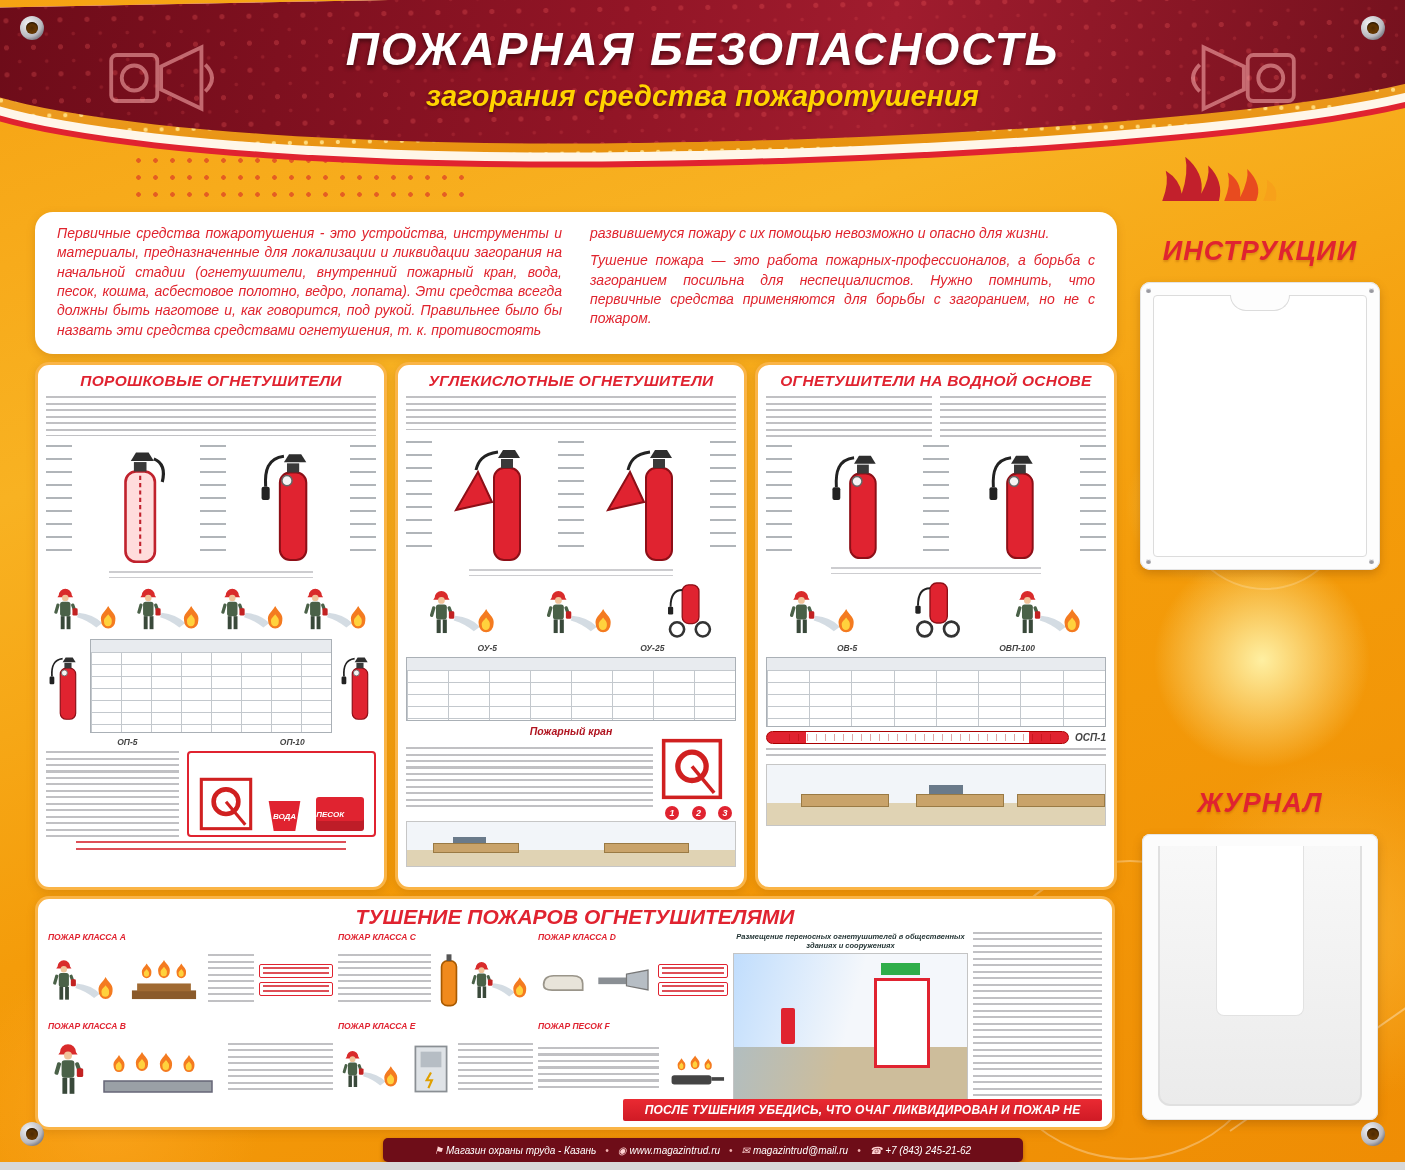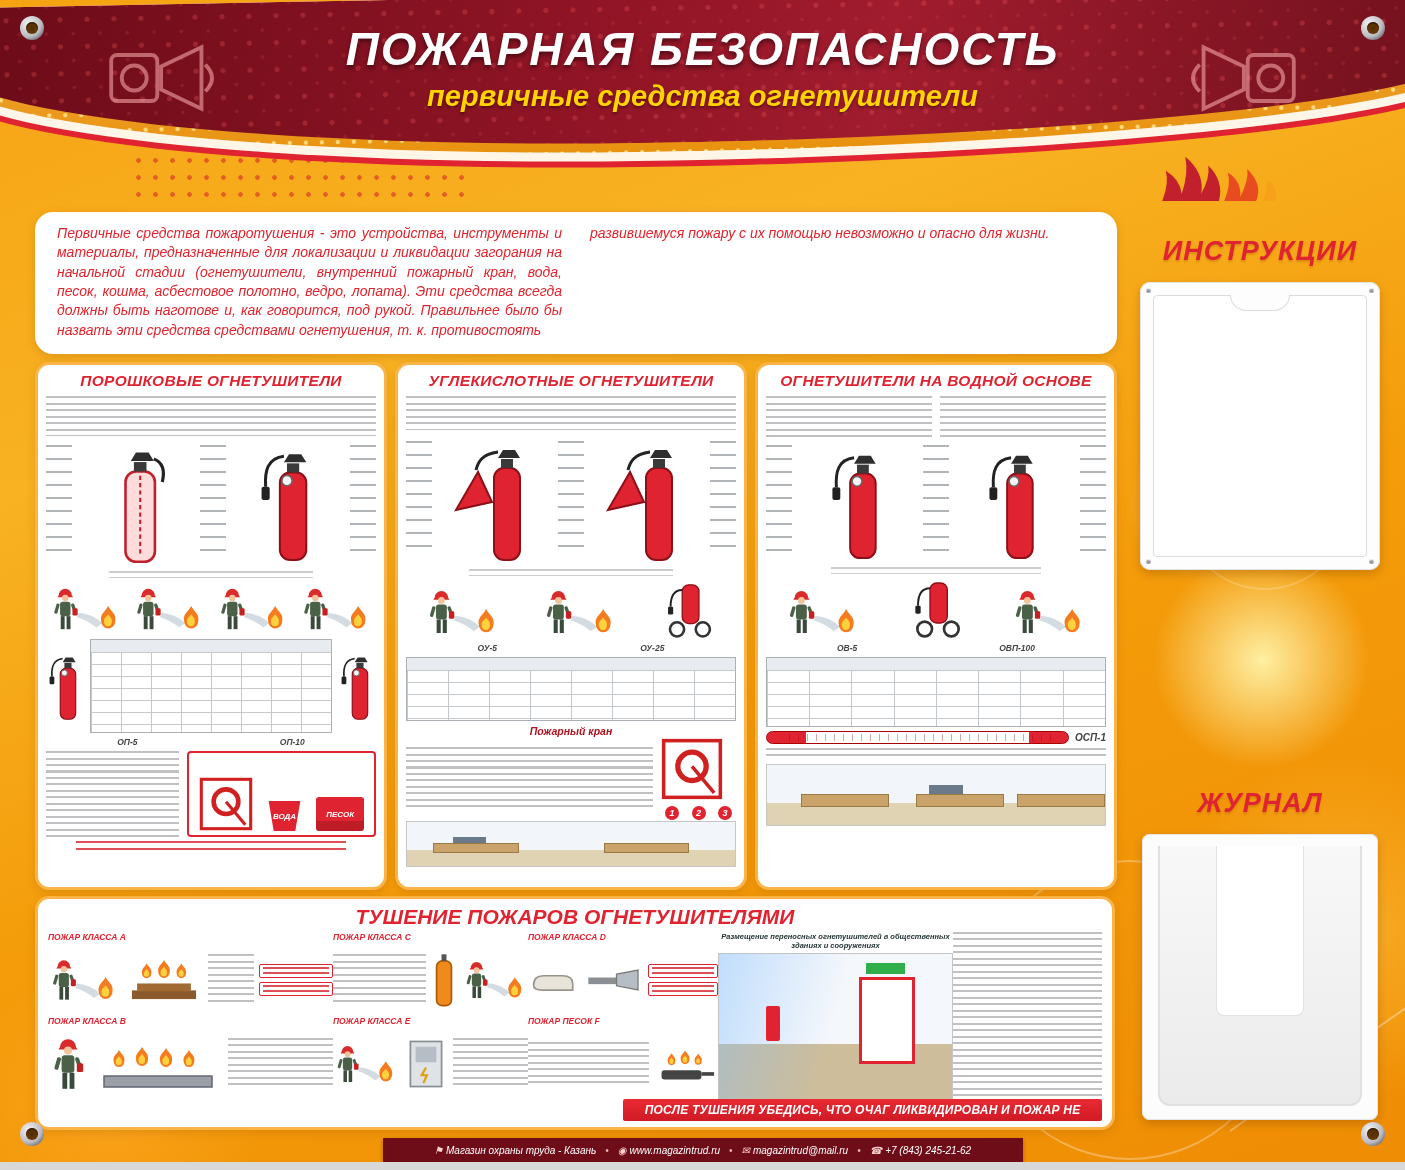--- a/index.html
+++ b/index.html
@@ -54,21 +54,21 @@
 .tiles{display:flex;justify-content:space-around;align-items:flex-end;gap:4px}
 .mtable{border:1px solid #aab0b6;background:
   linear-gradient(#e8ebef 0 12px, transparent 12px),
   repeating-linear-gradient(to right,#c3c8cd 0 1px, transparent 1px 12.5%),
   repeating-linear-gradient(to bottom,#c3c8cd 0 1px, transparent 1px 12px)}
 .models{display:flex;justify-content:space-around;font-size:8.5px;font-weight:700;color:#444}
 .trow{display:flex;gap:6px;align-items:center}
 .brow{display:flex;gap:8px;align-items:stretch}
 .shield{flex:1;border:2px solid #e02330;border-radius:4px;padding:4px 6px;display:flex;align-items:flex-end;justify-content:space-around;gap:6px}
 .bucket{width:36px;height:30px;background:#e02330;clip-path:polygon(6% 0,94% 0,80% 100%,20% 100%);color:#fff;font-size:8px;font-weight:800;display:flex;align-items:center;justify-content:center}
-.crate{width:48px;height:34px;background:#e02330;border-radius:3px;box-shadow:inset 0 -10px 0 rgba(0,0,0,.15);color:#fff;font-size:8px;font-weight:800;display:flex;align-items:center;justify-content:center}
+.crate{width:48px;height:34px;background:#e02330;border-radius:3px;box-shadow:inset 0 -10px 0 rgba(0,0,0,.15);color:#fff;font-size:8px;font-weight:800;display:flex;align-items:center;}
 .subhead{font-size:10.5px;font-weight:800;color:#b01420;text-align:center}
 .krow{display:flex;gap:8px;align-items:center}
 .steps{text-align:center;margin-top:2px}
 .steps b{display:inline-block;width:14px;height:14px;border-radius:50%;background:#e02330;color:#fff;font-size:9px;line-height:14px;text-align:center;margin:0 4px}
 .scene{position:relative;background:linear-gradient(#f2f5f9 64%,#e0d3b4 64%);border:1px solid #c6c6c6;overflow:hidden}
 .scene .desk{position:absolute;bottom:30%;width:26%;height:22%;background:#c9a36a;border:1px solid #9a7a44}
 .scene .mon{position:absolute;bottom:52%;width:10%;height:14%;background:#6a7a8a}
 .osp{display:flex;align-items:center;gap:6px}
 .tube{flex:1;height:13px;border:1px solid #a00;border-radius:7px;background:
   repeating-linear-gradient(to right, transparent 0 8px, rgba(160,0,0,.35) 8px 9px) content-box,
@@ -80,37 +80,37 @@
 .pocket{position:absolute;background:#fdfdfd;border-radius:10px;box-shadow:0 4px 10px rgba(120,60,0,.3), inset 0 0 0 1px #e4e4e4}
 .pocket .sheet{position:absolute;inset:13px;background:#fff;border:1px solid #dcdcdc;border-radius:4px}
 .pocket .sheet::before{content:"";position:absolute;top:-1px;left:50%;transform:translateX(-50%);width:58px;height:15px;background:#fdfdfd;border:1px solid #dcdcdc;border-top:none;border-radius:0 0 30px 30px}
 .screw{position:absolute;width:5px;height:5px;border-radius:50%;background:#9a9aa0;box-shadow:inset 0 1px 1px #fff}
 .jpocket{position:absolute;background:#fcfcfc;border-radius:8px;box-shadow:0 4px 10px rgba(120,60,0,.3), inset 0 0 0 1px #e6e6e6}
 .jpocket .u{position:absolute;left:16px;right:16px;top:12px;bottom:14px;border:2px solid #e0e0e0;border-top:none;border-radius:0 0 12px 12px;background:linear-gradient(#f8f8f8,#ebebeb)}
 .jpocket .u::before{content:"";position:absolute;left:28%;right:28%;top:0;bottom:34%;background:#fff;border:1px solid #e2e2e2;border-top:none;border-radius:0 0 8px 8px}
 
 .bottom{position:absolute;top:896px;left:35px;width:1080px;height:234px;background:#fff;border:3px solid rgba(250,176,60,.95);border-radius:14px;padding:5px 10px;box-shadow:0 3px 8px rgba(150,80,0,.22);overflow:hidden}
 .bottom h2{color:#e02330;font-weight:800;font-size:21px;text-align:center;margin:1px 0 3px}
-.bgrid{display:grid;grid-template-columns:285px 195px 190px 235px 1fr;grid-template-rows:84px 84px;}
+.bgrid{display:grid;grid-template-columns:285px 195px 190px 235px 1fr;grid-template-rows:84px 84px;gap:5px}
 .cls{display:flex;flex-direction:column;gap:2px;overflow:hidden}
 .clabel{font-size:8.5px;font-weight:800;color:#e02330}
 .cbody{flex:1;display:flex;gap:5px;align-items:center}
 .warn{height:14px;border:1px solid #e02330;border-radius:2px;padding:2px 3px;background:repeating-linear-gradient(to bottom,rgba(216,48,58,.85) 0 2px,transparent 2px 5px) content-box}
 .wcol{display:flex;flex-direction:column;gap:4px;width:74px}
 .bld{grid-column:4;grid-row:1/3;display:flex;flex-direction:column;gap:3px;overflow:hidden}
 .bcap{font-size:7.5px;font-weight:700;color:#233;text-align:center;line-height:1.2}
 .corridor{position:relative;flex:1;background:linear-gradient(#f4f7fb 62%,#cdbd9b 62%);border:1px solid #c4c4c4;overflow:hidden}
 .corridor .beam{position:absolute;left:0;top:0;width:65%;height:100%;background:linear-gradient(105deg,rgba(130,190,255,.45),rgba(130,190,255,0) 70%)}
 .corridor .door{position:absolute;right:16%;top:16%;width:24%;height:60%;background:#fff;border:3px solid #e02330}
 .corridor .exit{position:absolute;right:20%;top:6%;width:17%;height:8%;background:#2fae4a}
 .corridor .wext{position:absolute;left:20%;top:36%;width:6%;height:24%;background:#e02330;border-radius:2px}
 .sidecol{grid-column:5;grid-row:1/3}
 .bwarn{position:absolute;left:585px;right:10px;bottom:6px;height:22px;background:linear-gradient(#ea2a32,#cf1a25);color:#fff;font-weight:800;font-size:12px;text-align:center;line-height:22px;letter-spacing:.2px;border-radius:2px}
 
-.contacts{position:absolute;top:1138px;left:50%;transform:translateX(-50%);width:640px;height:24px;background:#6e0d18;border-radius:0;color:#fff;font-size:10px;display:flex;align-items:center;justify-content:center;gap:9px;box-shadow:0 2px 4px rgba(80,0,0,.4)}
+.contacts{position:absolute;top:1138px;left:50%;transform:translateX(-50%);width:640px;height:24px;background:#6e0d18;border-radius:5px;color:#fff;font-size:10px;display:flex;align-items:center;justify-content:center;gap:9px;box-shadow:0 2px 4px rgba(80,0,0,.4)}
 .contacts .sep{color:#f5b3b3}
 .contacts .gl{font-size:10px;margin-right:3px;color:#ffd2d2}
 .grommet{position:absolute;width:24px;height:24px;border-radius:50%;background:radial-gradient(circle at 35% 32%,#f4f4f6,#b9b9bf 58%,#84848c 74%)}
 .grommet::after{content:"";position:absolute;inset:6px;border-radius:50%;background:radial-gradient(#4d2a02,#7c4503);box-shadow:inset 0 1px 2px rgba(0,0,0,.8)}
 svg.icon{display:block}
 </style>
 </head>
 <body>
 
 <svg width="0" height="0" style="position:absolute">
@@ -234,31 +234,32 @@
     <div class="curve c-dark"></div>
   </div>
   <svg class="alarm left icon" viewBox="0 0 130 100">
       <use href="#sym-alarm"></use>
     </svg>
   <svg class="alarm right icon" viewBox="0 0 130 100">
       <use href="#sym-alarm"></use>
     </svg>
   <div class="hdr-text">
     <div class="h-title">ПОЖАРНАЯ БЕЗОПАСНОСТЬ</div>
-    <div class="h-sub">первичные средства огнетушители</div>
+    <div class="h-sub">загорания средства пожаротушения</div>
   </div>
 
   <svg class="flames icon" viewBox="0 0 160 70">
       <use href="#sym-flames"></use>
     </svg>
 
   <div class="intro">
     <p>Первичные средства пожаротушения - это устройства, инструменты и материалы, предназначенные для локализации и ликвидации загорания на начальной стадии (огнетушители, внутренний пожарный кран, вода, песок, кошма, асбестовое полотно, ведро, лопата). Эти средства всегда должны быть наготове и, как говорится, под рукой. Правильнее было бы назвать эти средства средствами огнетушения, т. к. противостоять</p>
     <div class="icol">
       <p>развившемуся пожару с их помощью невозможно и опасно для жизни.</p>
+      <p>Тушение пожара — это работа пожарных-профессионалов, а борьба с загоранием посильна для неспециалистов. Нужно помнить, что первичные средства применяются для борьбы с загоранием, но не с пожаром.</p>
     </div>
   </div>
 
   <section class="panel p1">
     <h2>ПОРОШКОВЫЕ ОГНЕТУШИТЕЛИ</h2>
     <div class="tl" style="height:40px"></div>
     <div class="diag">
       <div class="co"></div>
       <svg class="icon" width="70" height="126" viewBox="0 0 64 120">
           <use href="#sym-ext-cut"></use>

